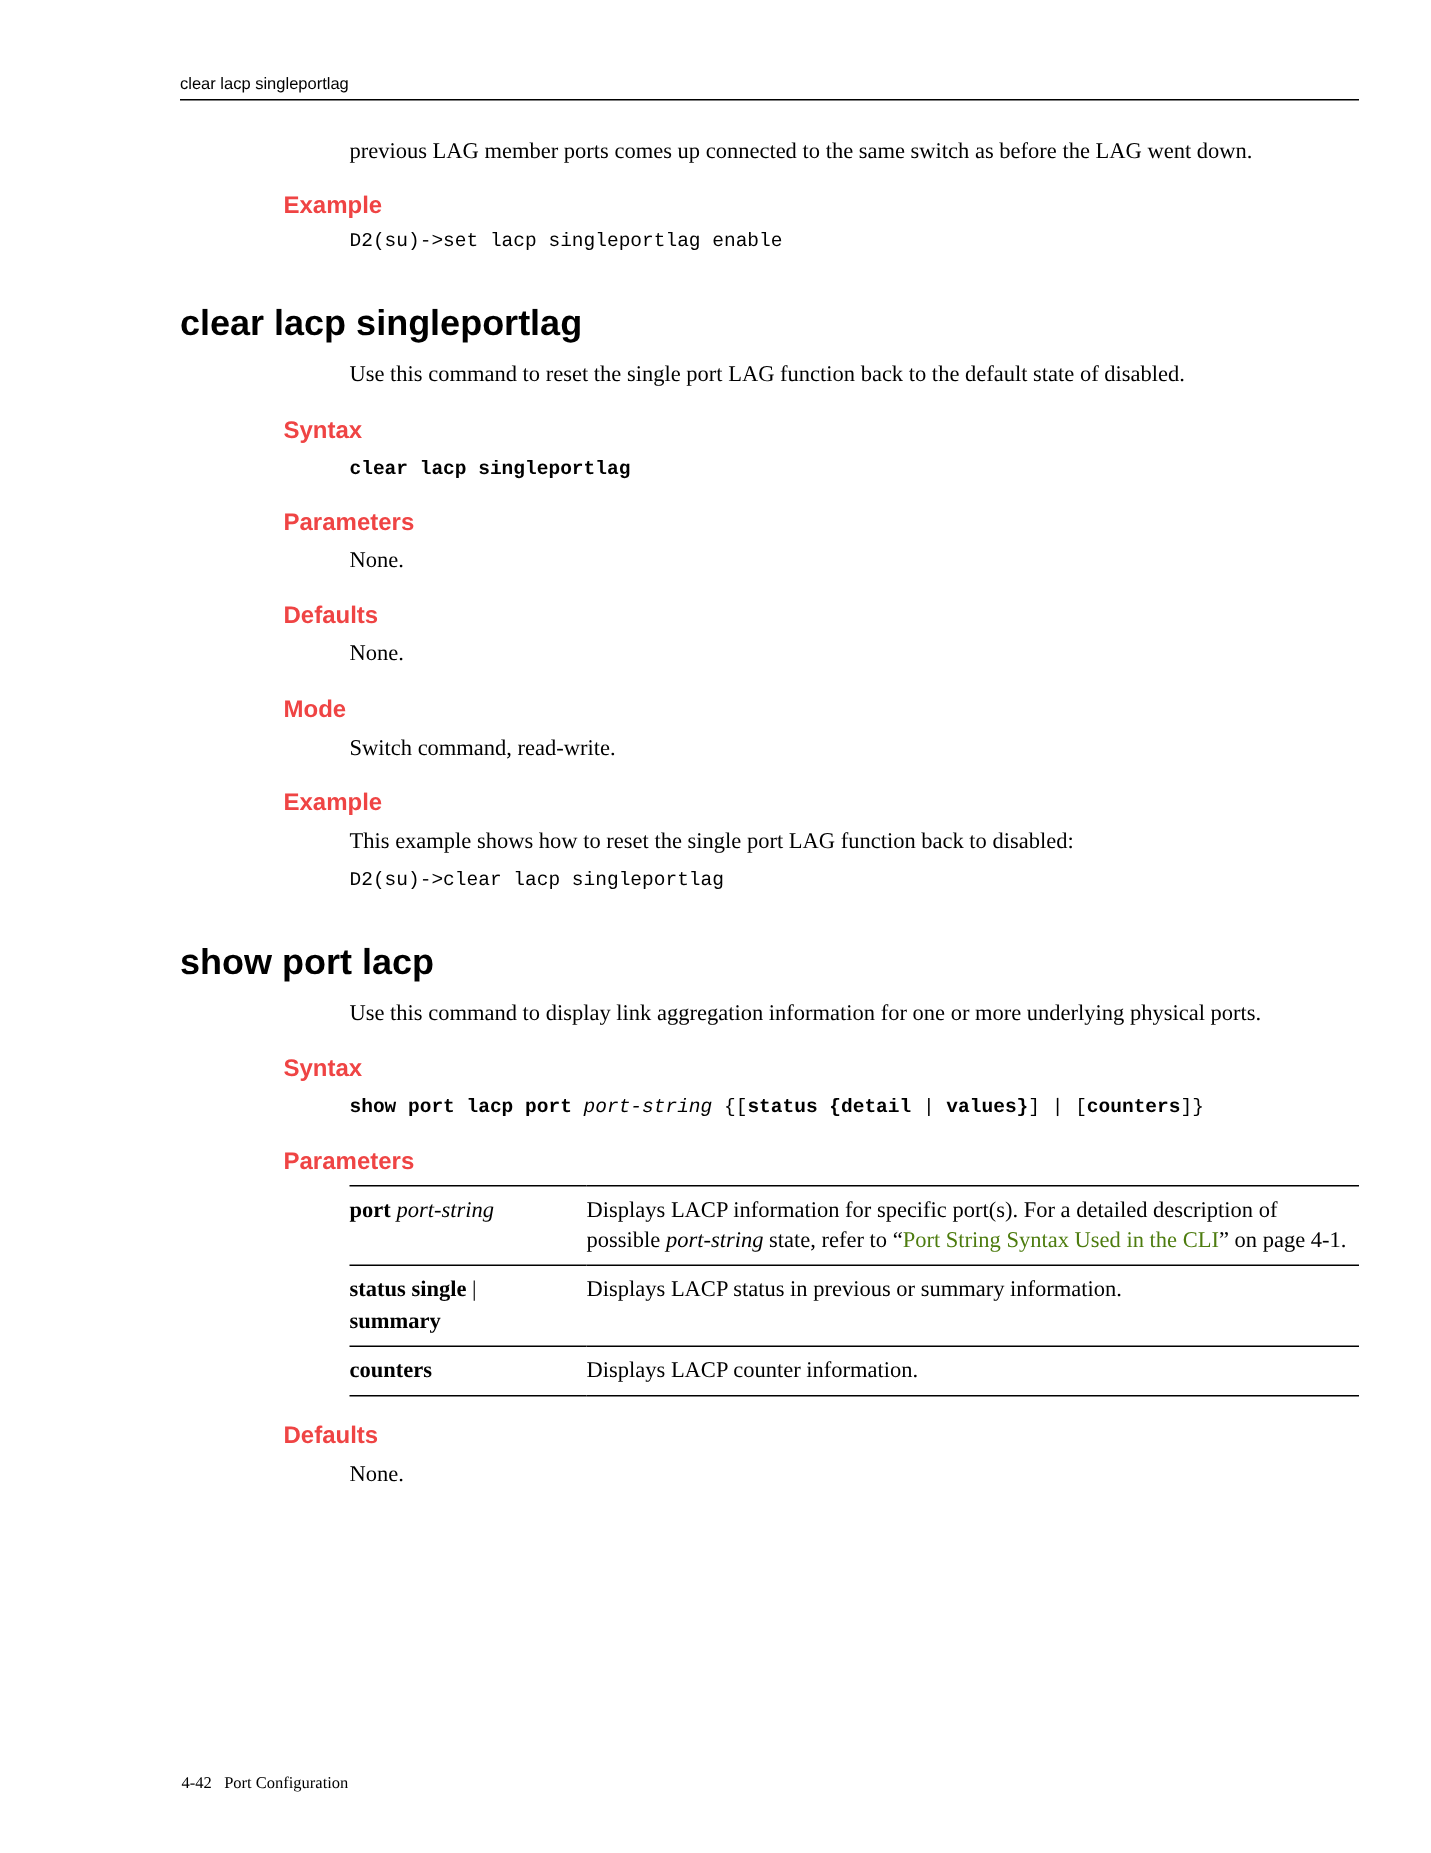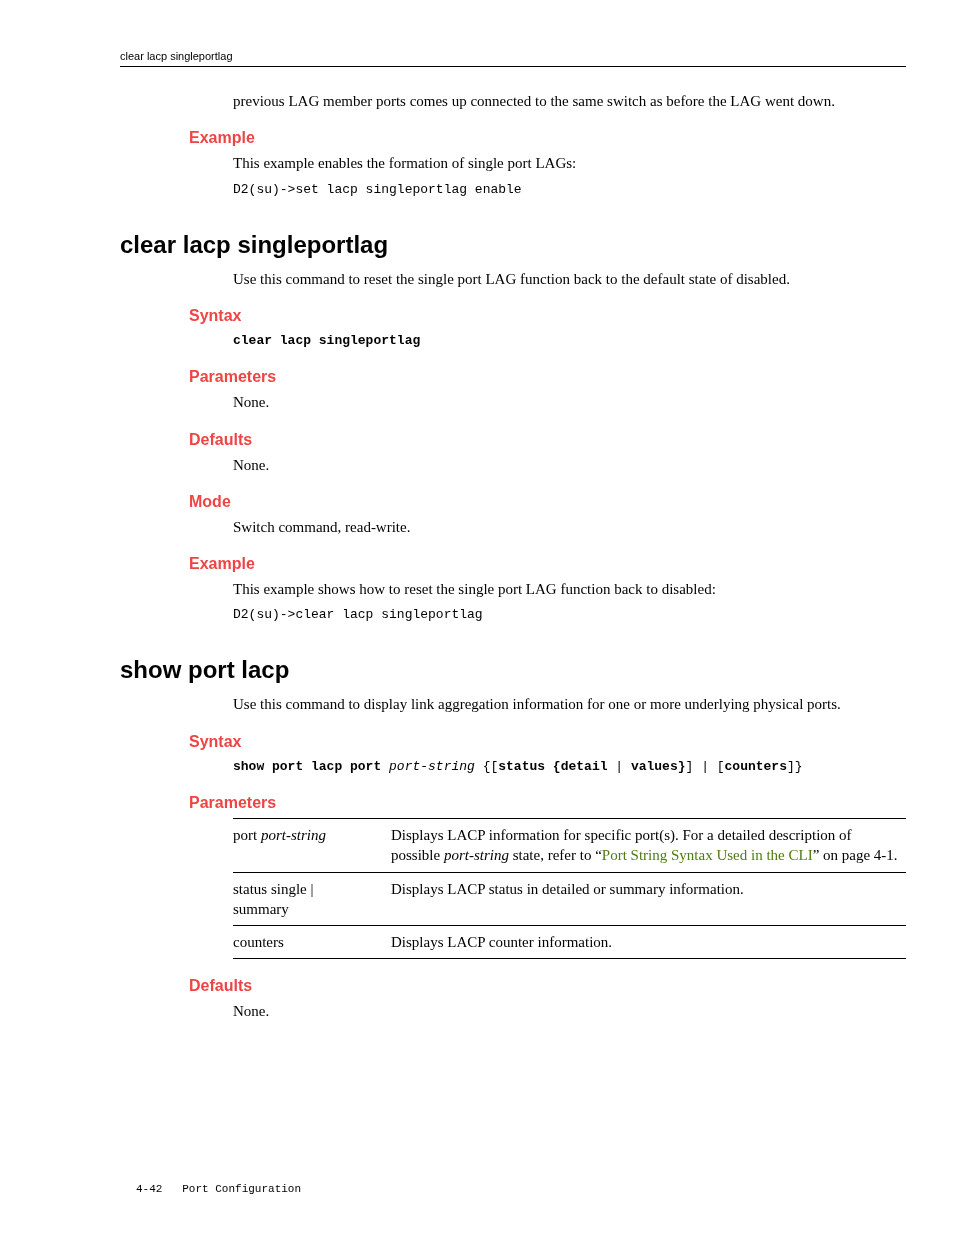--- a/index.html
+++ b/index.html
@@ -70,44 +70,43 @@
     border-top: 1px solid #000;
     border-bottom: 1px solid #000;
     padding: 6px 8px 6px 0;
     vertical-align: top;
     line-height: 1.35;
     font-size: 15px;
   }
   table.param td.key {
     width: 150px;
   }
-  .pbold { font-weight: normal; }
+  .pbold { font-weight: bold; }
   .pital { font-style: italic; }
   a.xref { color: #4d7c0f; text-decoration: none; }
   .footer {
     position: absolute;
     bottom: 40px;
-    left: 100px;
-    font-family: Liberation Mono, monospace;
+    left: 85px;
+    font-family: Liberation Serif, serif;
     font-size: 11px;
     color: #000;
     text-align: center;
   }
 </style>
 </head>
 <body>
 
 <div class="page">
 
   <div class="running-head">clear lacp singleportlag</div>
 
   <p class="body-indent">previous LAG member ports comes up connected to the same switch as before the LAG went down.</p>
 
   <h2 class="section">Example</h2>
-  <p class="body-indent">This example enables the formation of single port LAGs:</p>
   <pre class="code">D2(su)-&gt;set lacp singleportlag enable</pre>
 
   <h1 class="command">clear lacp singleportlag</h1>
   <p class="body-indent">Use this command to reset the single port LAG function back to the default state of disabled.</p>
 
   <h2 class="section">Syntax</h2>
   <div class="syntax-line"><span class="b">clear lacp singleportlag</span></div>
 
   <h2 class="section">Parameters</h2>
   <p class="body-indent">None.</p>
@@ -136,21 +135,21 @@
         <span class="pbold">port </span><span class="pital">port-string</span>
       </td>
       <td>
         <span>Displays LACP information for specific port(s). For a detailed description of possible </span><span class="pital">port-string</span><span> state, refer to “</span><a class="xref">Port String Syntax Used in the CLI</a><span>” on page 4-1.</span>
       </td>
     </tr>
     <tr>
       <td class="key">
         <span class="pbold">status single </span><span>| </span><br><span class="pbold">summary</span>
       </td>
-      <td>Displays LACP status in detailed or summary information.</td>
+      <td>Displays LACP status in previous or summary information.</td>
     </tr>
     <tr>
       <td class="key"><span class="pbold">counters</span></td>
       <td>Displays LACP counter information.</td>
     </tr>
   </tbody>
     </table>
 
   <h2 class="section">Defaults</h2>
   <p class="body-indent">None.</p>

